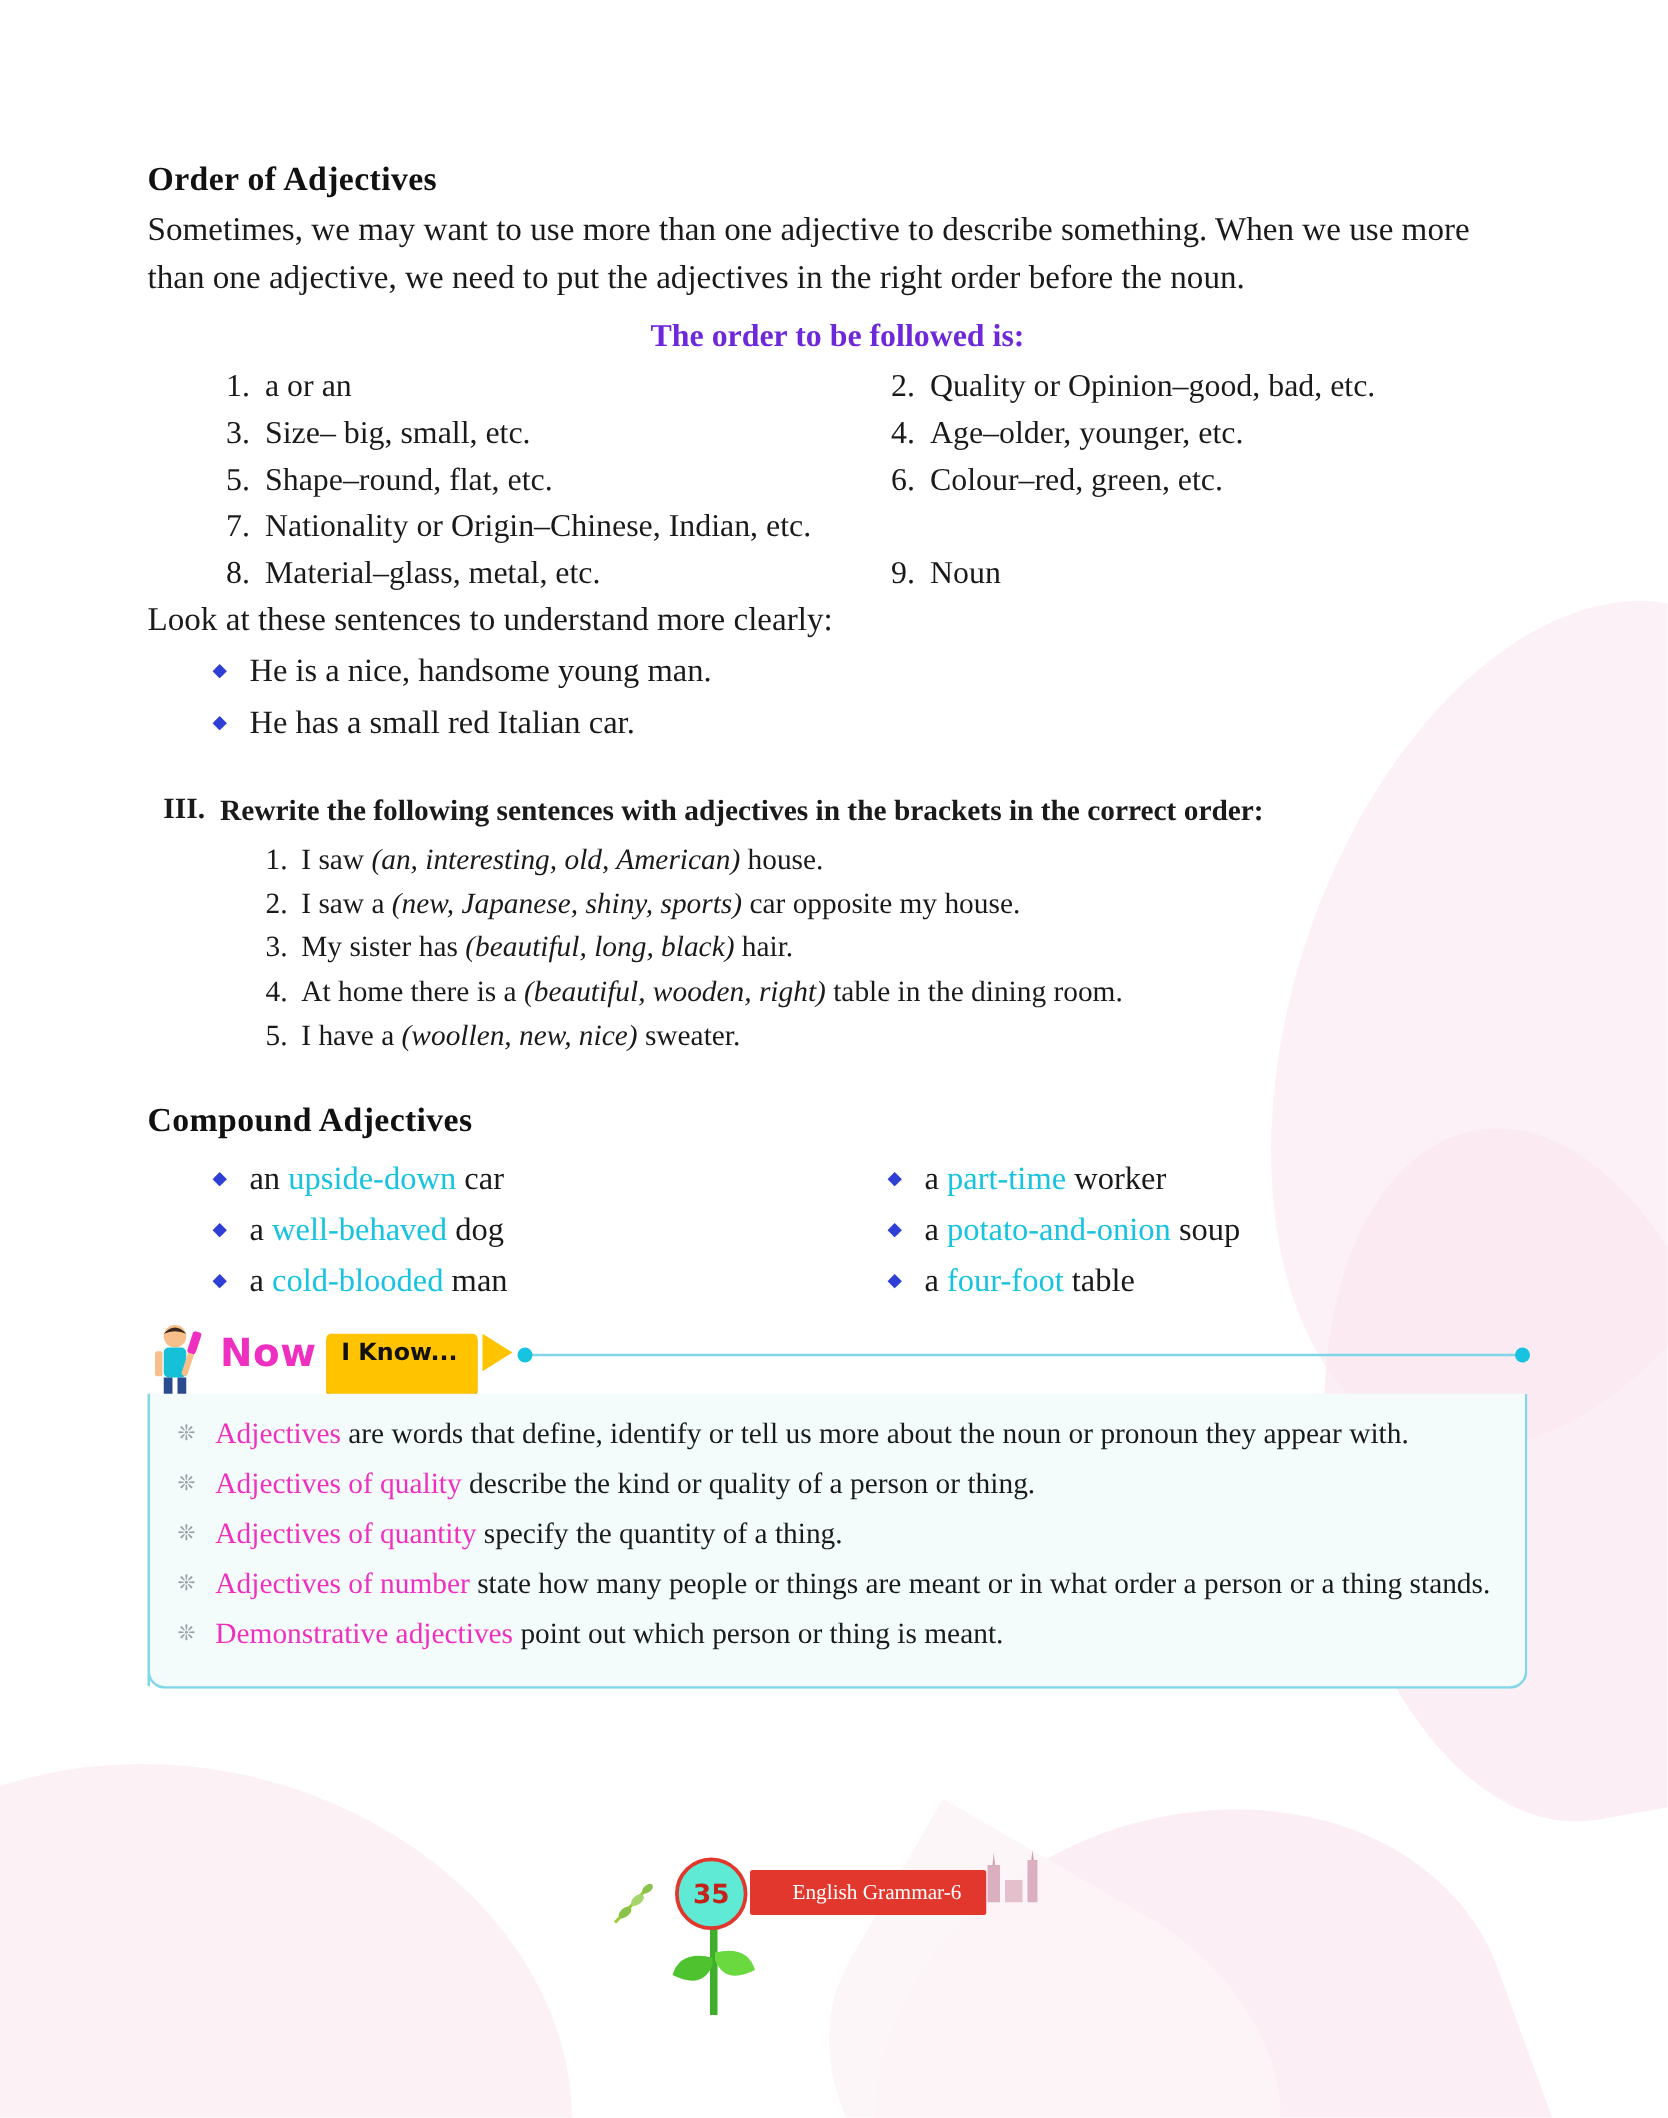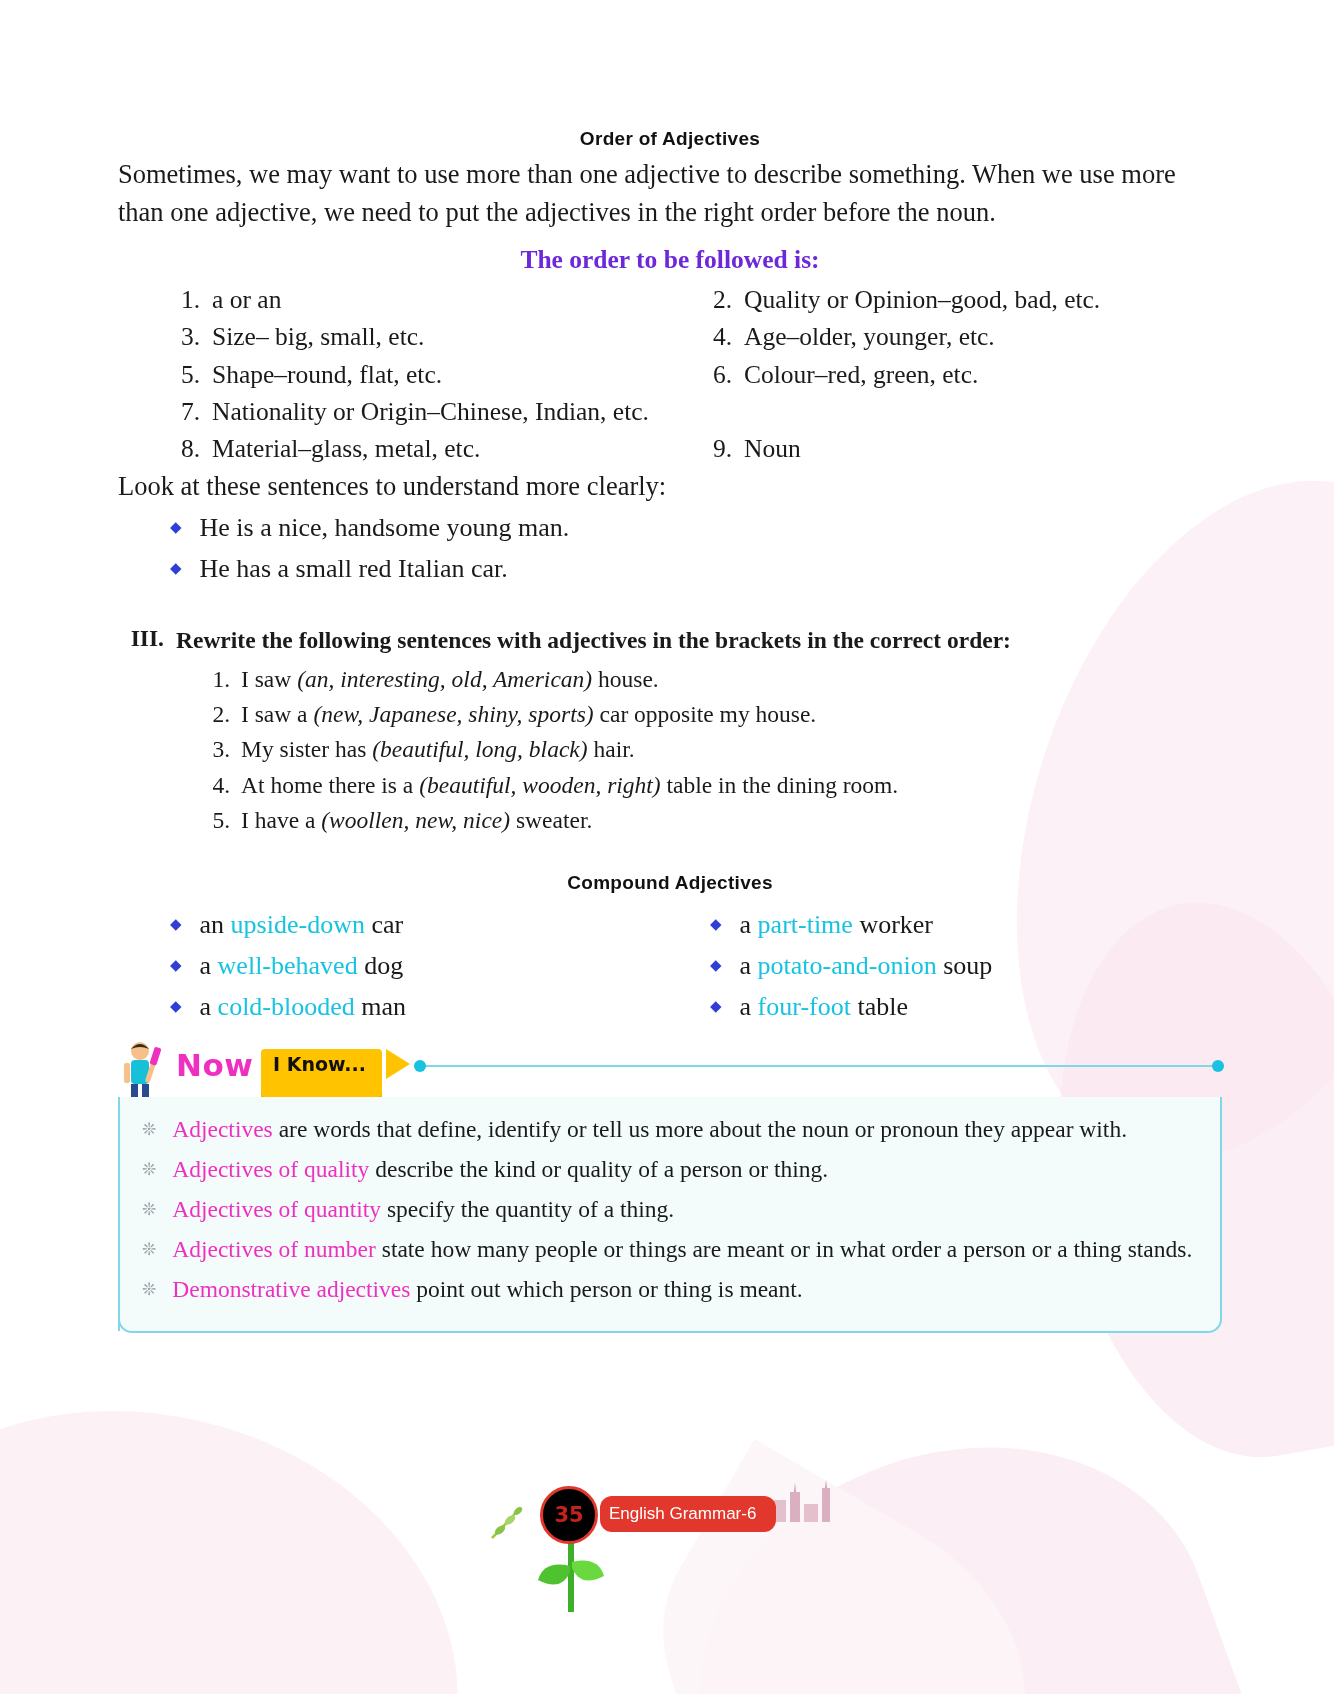--- a/index.html
+++ b/index.html
@@ -68,24 +68,23 @@
   }
 
   .page {
     position: relative;
     z-index: 2;
     padding: 128px 112px 0 118px;
     box-sizing: border-box;
   }
 
   h1.section-title {
-    font-family: Liberation Sans, sans-serif;
-    font-weight: bold;
-    font-size: 19px;
-    text-align: center;
+    font-family: Liberation Serif, serif;
+    font-weight: bold;
+    font-size: 27px;
     margin: 0 0 6px 0;
     letter-spacing: .3px;
     color: #111;
   }
   h1.section-title.second {
     margin-top: 34px;
     margin-bottom: 10px;
   }
 
   p.body-text {
@@ -319,40 +318,40 @@
     left: 0; right: 0;
     bottom: 106px;
     height: 110px;
     z-index: 3;
   }
   .page-circle {
     position: absolute;
     left: 540px; top: 8px;
     width: 52px; height: 52px;
     border-radius: 50%;
-    background: #000000;
+    background: #5eead4;
     border: 3px solid #e2372c;
     color: #c4221a;
     font-family: "DejaVu Sans", sans-serif;
     font-weight: bold;
     font-size: 21px;
     display: flex;
     align-items: center;
     justify-content: center;
     z-index: 4;
   }
   .footer-tab {
     position: absolute;
     left: 600px; top: 18px;
     background: #e2372c;
     color: #fff;
-    font-family: Liberation Sans, sans-serif;
+    font-family: Liberation Serif, serif;
     font-size: 17px;
-    padding: 8px 20px 8px 9px;
-    border-radius: 12px;
+    padding: 8px 20px 8px 34px;
+    border-radius: 2px;
   }
   .plant {
     position: absolute;
     left: 536px; top: 44px;
     width: 70px; height: 92px;
   }
   .twig {
     position: absolute;
     left: 486px; top: 22px;
     width: 44px; height: 44px;

